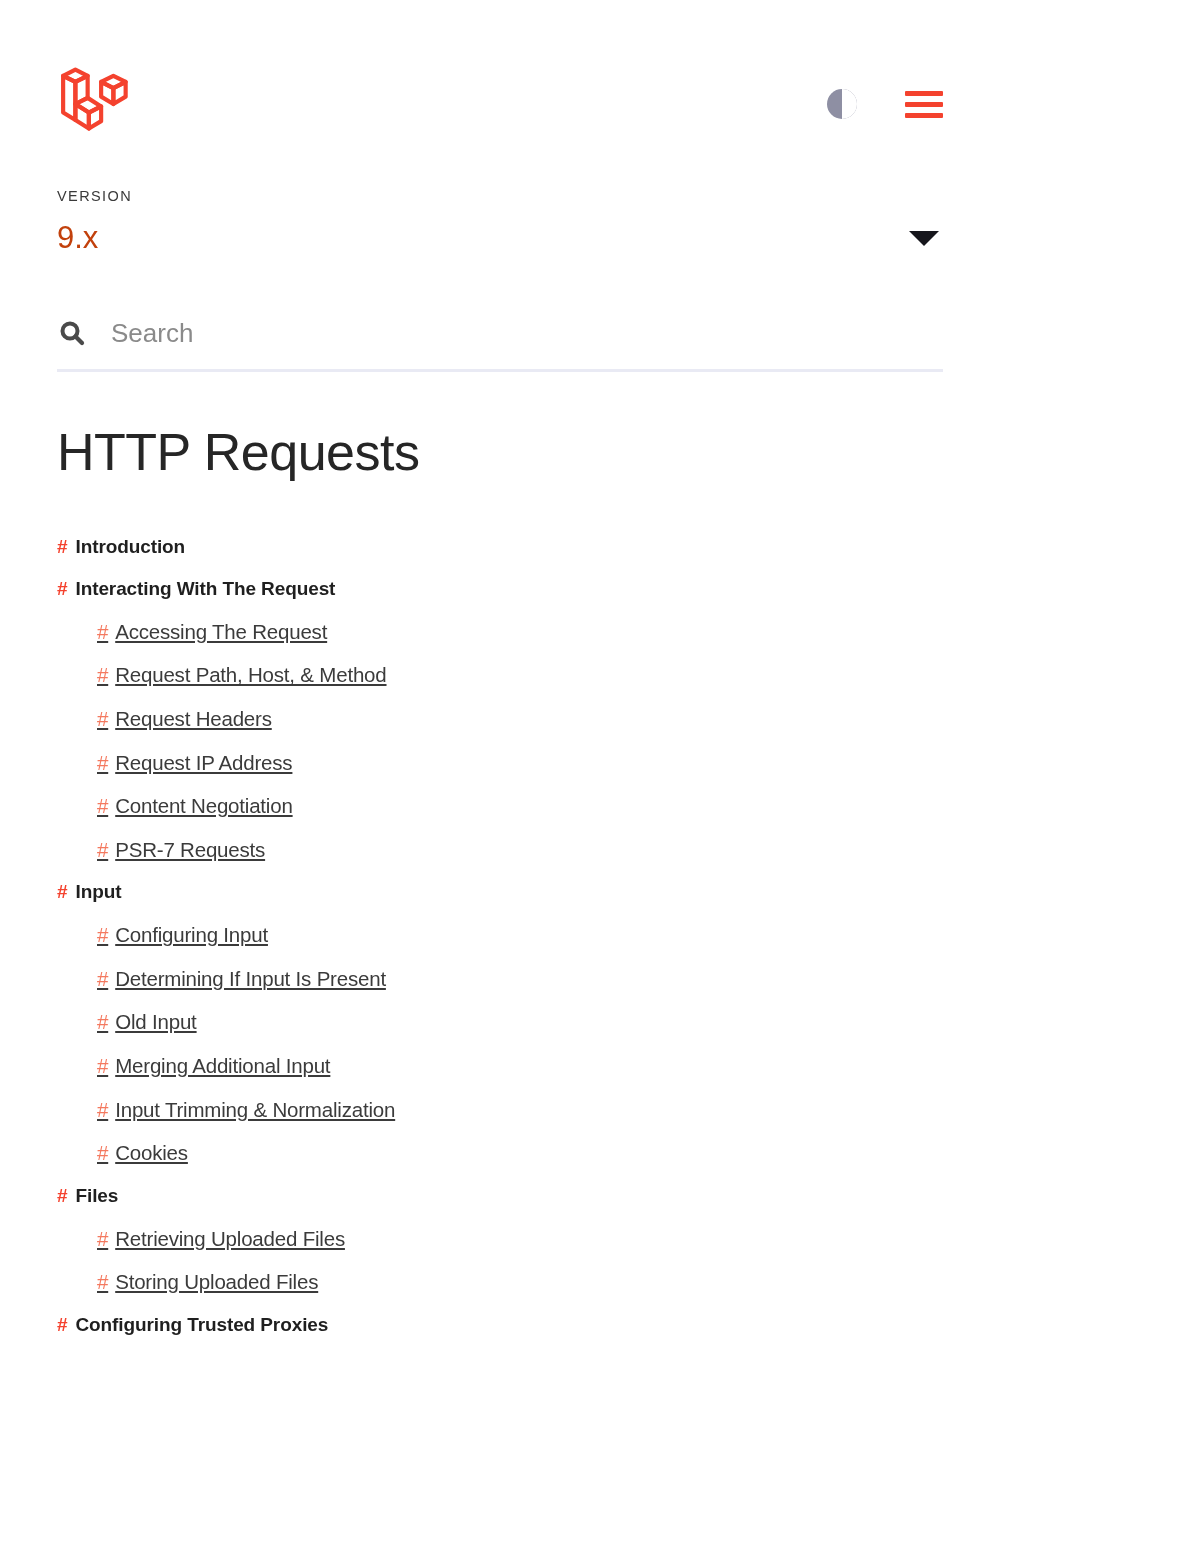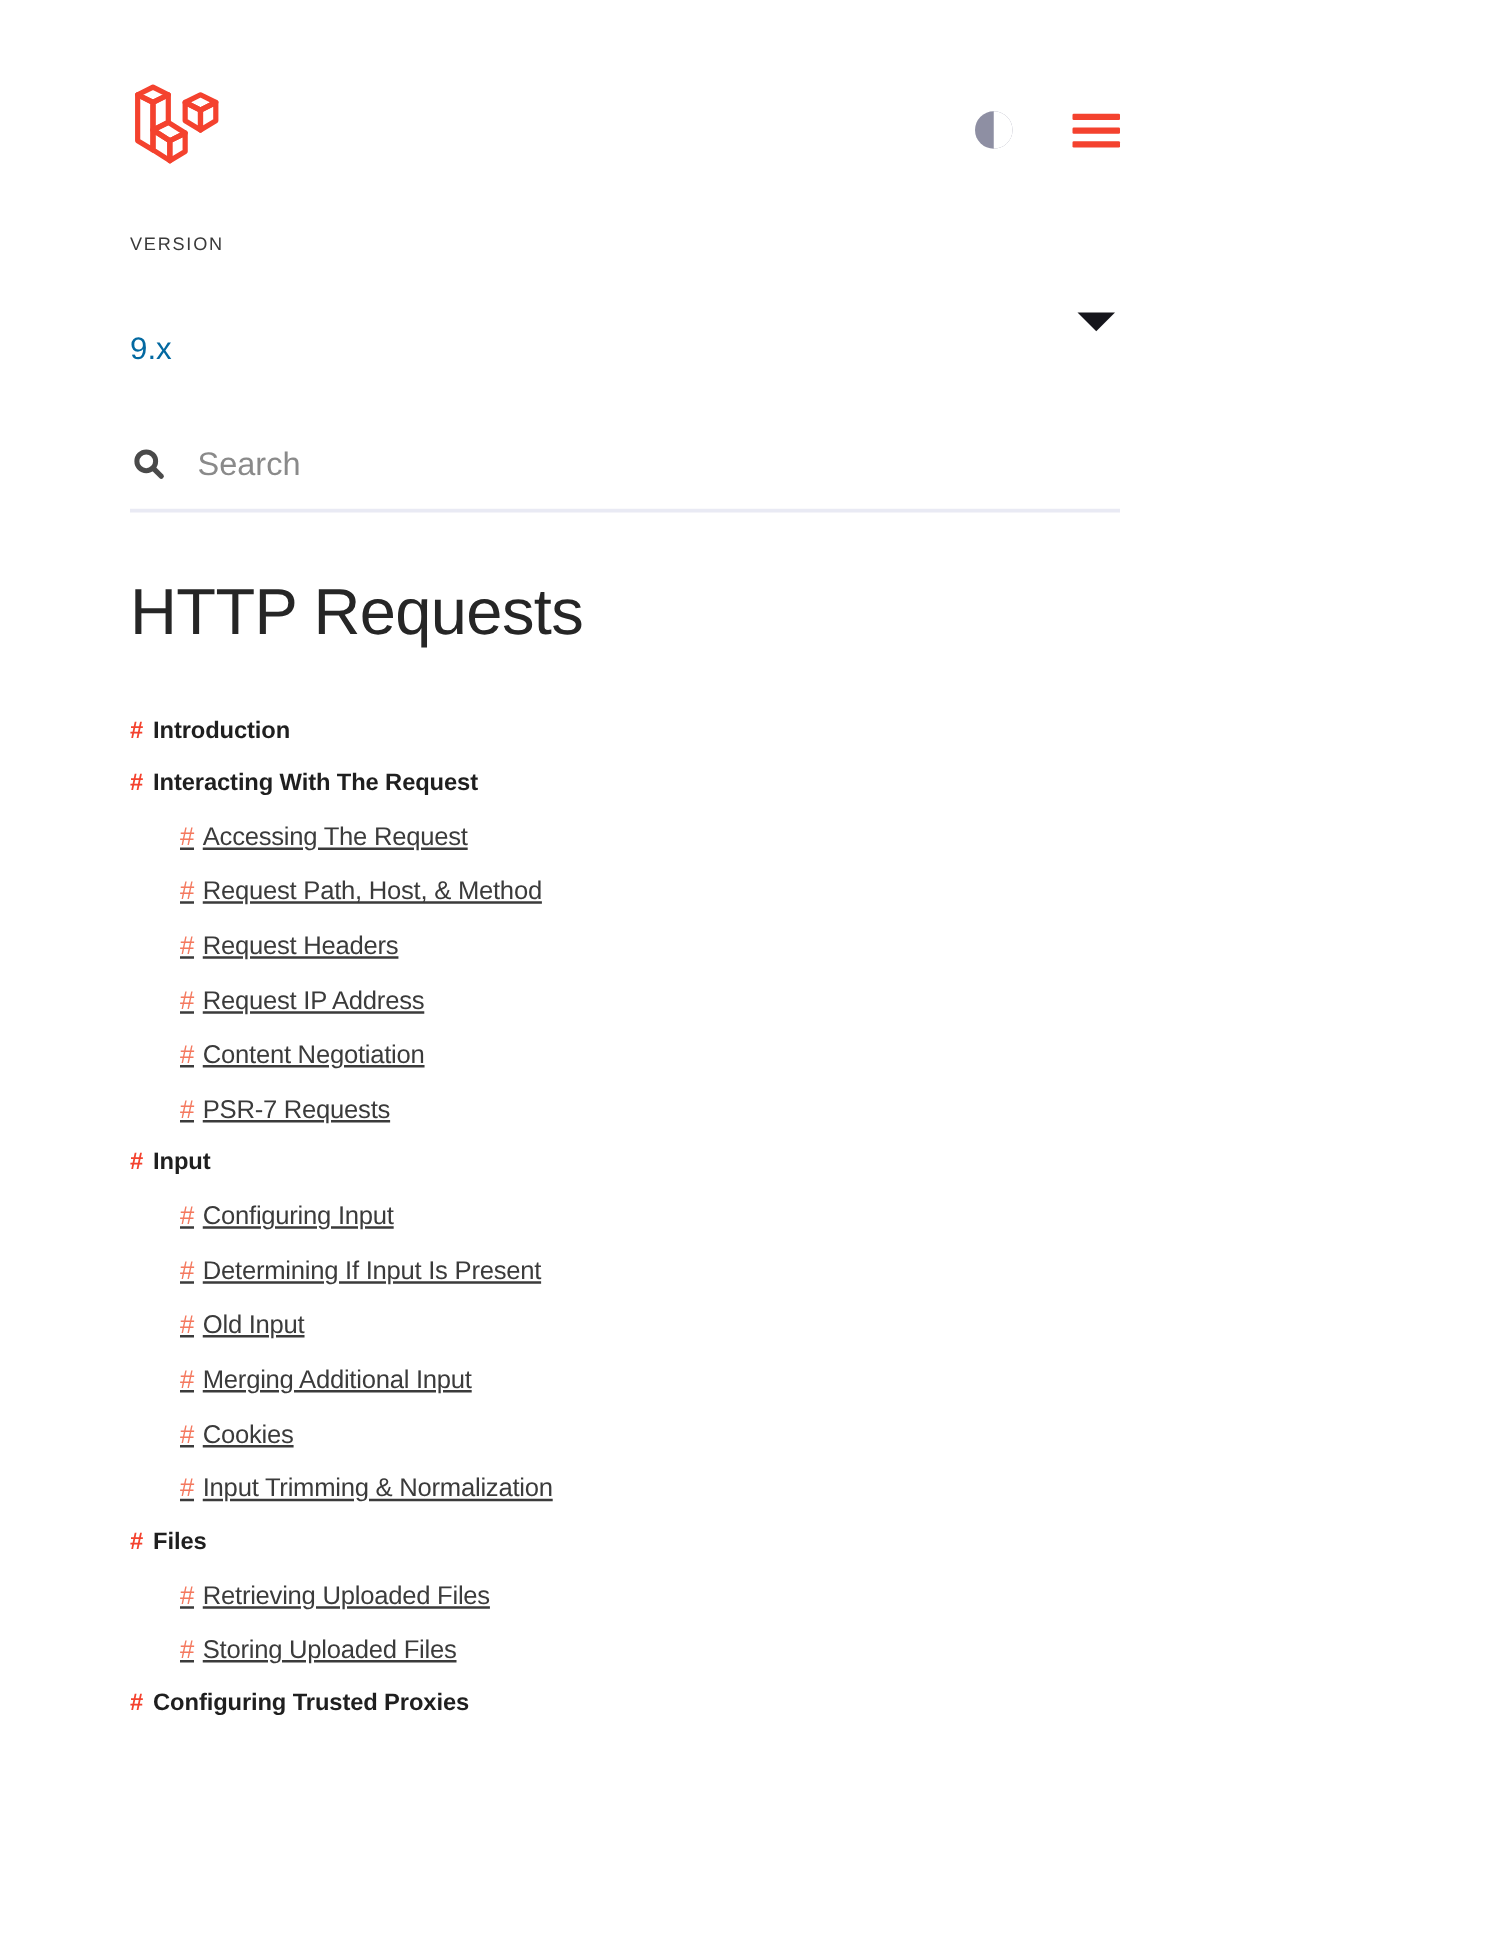--- a/index.html
+++ b/index.html
@@ -13,21 +13,21 @@
     width: 1200px;
     height: 1553px;
     position: relative;
     font-family: "Liberation Sans", "DejaVu Sans", sans-serif;
     color: #252525;
     overflow: hidden;
   }
 
   .page {
     width: 1000px;
-    padding: 0 104px;
+    padding: 0 57px;
     position: relative;
   }
 
   
   .site-header {
     display: flex;
     align-items: center;
     justify-content: space-between;
     padding-top: 104px;
     height: 104px;
@@ -90,24 +90,23 @@
     text-transform: uppercase;
   }
   .version-select-row {
     margin-top: 16px;
     display: flex;
     align-items: center;
     justify-content: space-between;
     cursor: pointer;
   }
   .version-value {
-    font-size: 25px;
-    color: #0369a1;
-    font-weight: 400;
-    margin-top: 45px;
+    font-size: 31px;
+    color: #c2410c;
+    font-weight: 400;
   }
   .caret {
     width: 0;
     height: 0;
     border-left: 15px solid transparent;
     border-right: 15px solid transparent;
     border-top: 15px solid #16161c;
     margin-right: 4px;
   }
 
@@ -282,25 +281,25 @@
       <li class="toc-item level-2">
         <a class="toc-link" href="#"><span class="hash">#</span><span>Determining If Input Is Present</span></a>
       </li>
       <li class="toc-item level-2">
         <a class="toc-link" href="#"><span class="hash">#</span><span>Old Input</span></a>
       </li>
       <li class="toc-item level-2">
         <a class="toc-link" href="#"><span class="hash">#</span><span>Merging Additional Input</span></a>
       </li>
       <li class="toc-item level-2">
+        <a class="toc-link" href="#"><span class="hash">#</span><span>Input Trimming &amp; Normalization</span></a>
+      </li>
+      <li class="toc-item level-2">
         <a class="toc-link" href="#"><span class="hash">#</span><span>Cookies</span></a>
       </li>
-      <li class="toc-item level-2">
-        <a class="toc-link" href="#"><span class="hash">#</span><span>Input Trimming &amp; Normalization</span></a>
-      </li>
       <li class="toc-item level-1">
         <a class="toc-link" href="#"><span class="hash">#</span><span>Files</span></a>
       </li>
       <li class="toc-item level-2">
         <a class="toc-link" href="#"><span class="hash">#</span><span>Retrieving Uploaded Files</span></a>
       </li>
       <li class="toc-item level-2">
         <a class="toc-link" href="#"><span class="hash">#</span><span>Storing Uploaded Files</span></a>
       </li>
       <li class="toc-item level-1">

